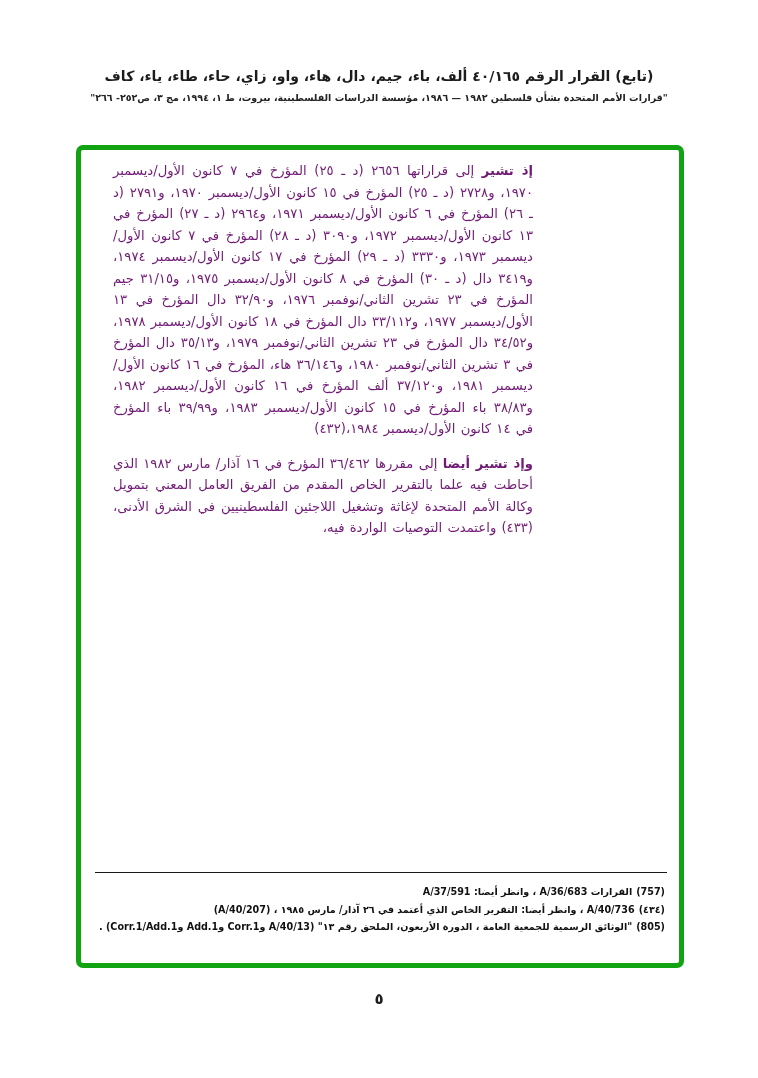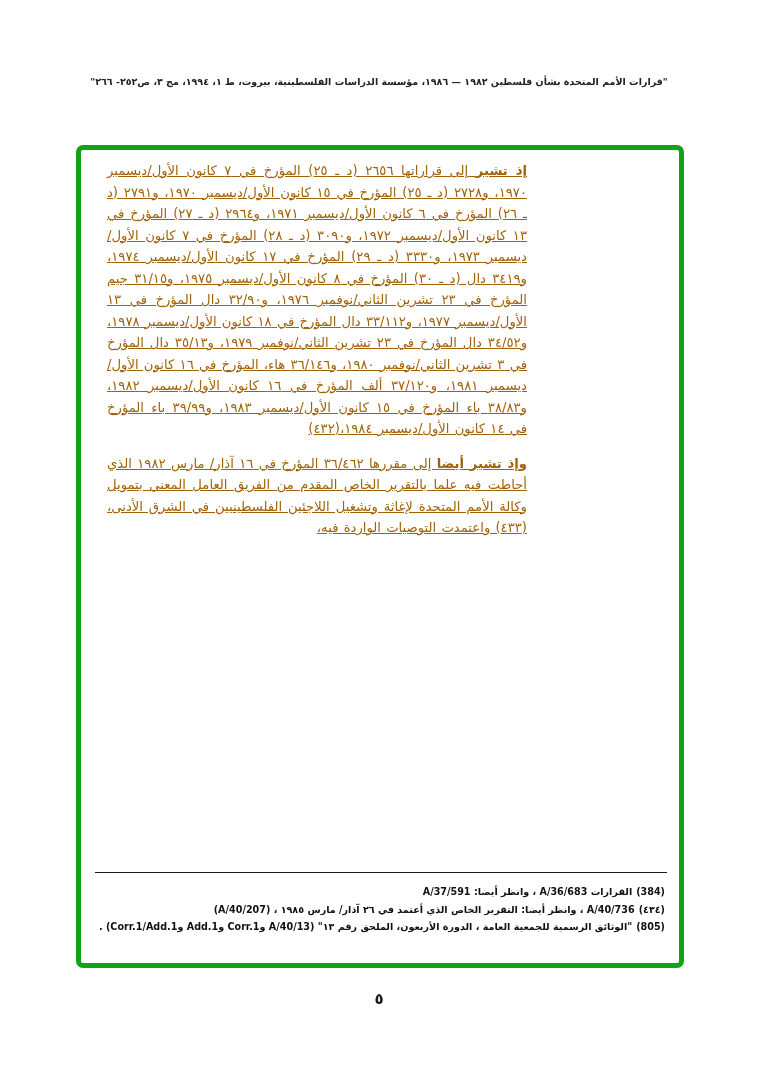--- a/index.html
+++ b/index.html
@@ -46,29 +46,28 @@
     height: 823px;
     border: 5px solid #12a312;
     border-radius: 7px;
     background: #ffffff;
   }
 
   
   .body-text {
     position: absolute;
     top: 10px;
-    right: 152px;
+    right: 146px;
     width: 420px;
     direction: rtl;
     text-align: justify;
     font-size: 13.2px;
     line-height: 21.5px;
     word-spacing: 1px;
-    color: #a16207;
-    text-decoration: underline;
+    color: #701a75;
   }
   .para { margin-bottom: 13px; }
   .para:last-child { margin-bottom: 0; }
   .lead { font-weight: bold; }
 
   
   .fn-divider {
     position: absolute;
     top: 722px;
     left: 14px;
@@ -103,39 +102,40 @@
     font-size: 15px;
     font-weight: bold;
   }
 </style>
 </head>
 <body>
 
 <div class="page">
 
   <header class="doc-header">
+    <div class="doc-title">(تابع) القرار الرقم ٤٠/١٦٥ ألف، باء، جيم، دال، هاء، واو، زاي، حاء، طاء، ياء، كاف</div>
     <div class="doc-source">"قرارات الأمم المتحدة بشأن فلسطين ١٩٨٢ — ١٩٨٦، مؤسسة الدراسات الفلسطينية، بيروت، ط ١، ١٩٩٤، مج ٣، ص٢٥٢- ٢٦٦"</div>
   </header>
 
   <section class="green-box" style="border-color: rgb(18, 163, 18);">
 
     <div class="body-text">
       <p class="para">
         <span class="lead">إذ تشير</span><span> إلى قراراتها ٢٦٥٦ (د ـ ٢٥) المؤرخ في ٧ كانون الأول/ديسمبر ١٩٧٠، و٢٧٢٨ (د ـ ٢٥) المؤرخ في ١٥ كانون الأول/ديسمبر ١٩٧٠، و٢٧٩١ (د ـ ٢٦) المؤرخ في ٦ كانون الأول/ديسمبر ١٩٧١، و٢٩٦٤ (د ـ ٢٧) المؤرخ في ١٣ كانون الأول/ديسمبر ١٩٧٢، و٣٠٩٠ (د ـ ٢٨) المؤرخ في ٧ كانون الأول/ديسمبر ١٩٧٣، و٣٣٣٠ (د ـ ٢٩) المؤرخ في ١٧ كانون الأول/ديسمبر ١٩٧٤، و٣٤١٩ دال (د ـ ٣٠) المؤرخ في ٨ كانون الأول/ديسمبر ١٩٧٥، و٣١/١٥ جيم المؤرخ في ٢٣ تشرين الثاني/نوفمبر ١٩٧٦، و٣٢/٩٠ دال المؤرخ في ١٣ الأول/ديسمبر ١٩٧٧، و٣٣/١١٢ دال المؤرخ في ١٨ كانون الأول/ديسمبر ١٩٧٨، و٣٤/٥٢ دال المؤرخ في ٢٣ تشرين الثاني/نوفمبر ١٩٧٩، و٣٥/١٣ دال المؤرخ في ٣ تشرين الثاني/نوفمبر ١٩٨٠، و٣٦/١٤٦ هاء، المؤرخ في ١٦ كانون الأول/ديسمبر ١٩٨١، و٣٧/١٢٠ ألف المؤرخ في ١٦ كانون الأول/ديسمبر ١٩٨٢، و٣٨/٨٣ باء المؤرخ في ١٥ كانون الأول/ديسمبر ١٩٨٣، و٣٩/٩٩ باء المؤرخ في ١٤ كانون الأول/ديسمبر ١٩٨٤،(٤٣٢)</span>
       </p>
       <p class="para">
         <span class="lead">وإذ تشير أيضا</span><span> إلى مقررها ٣٦/٤٦٢ المؤرخ في ١٦ آذار/ مارس ١٩٨٢ الذي أحاطت فيه علما بالتقرير الخاص المقدم من الفريق العامل المعني بتمويل وكالة الأمم المتحدة لإغاثة وتشغيل اللاجئين الفلسطينيين في الشرق الأدنى،(٤٣٣) واعتمدت التوصيات الواردة فيه،</span>
       </p>
     </div>
 
     <hr class="fn-divider">
 
     <div class="footnotes">
       <div class="footnote">
-        <span class="fn-num">(384)</span><span>القرارات A/36/683 ، وانظر أيضا: A/37/591</span>
+        <span class="fn-num">(757)</span><span>القرارات A/36/683 ، وانظر أيضا: A/37/591</span>
       </div>
       <div class="footnote">
         <span class="fn-num">(٤٣٤)</span><span>A/40/736 ، وانظر أيضا: التقرير الخاص الذي أعتمد في ٢٦ آذار/ مارس ١٩٨٥ ، (A/40/207)</span>
       </div>
       <div class="footnote">
         <span class="fn-num">(805)</span><span>"الوثائق الرسمية للجمعية العامة ، الدورة الأربعون، الملحق رقم ١٣" (A/40/13 وCorr.1 وAdd.1 وCorr.1/Add.1) .</span>
       </div>
     </div>
 
   </section>

